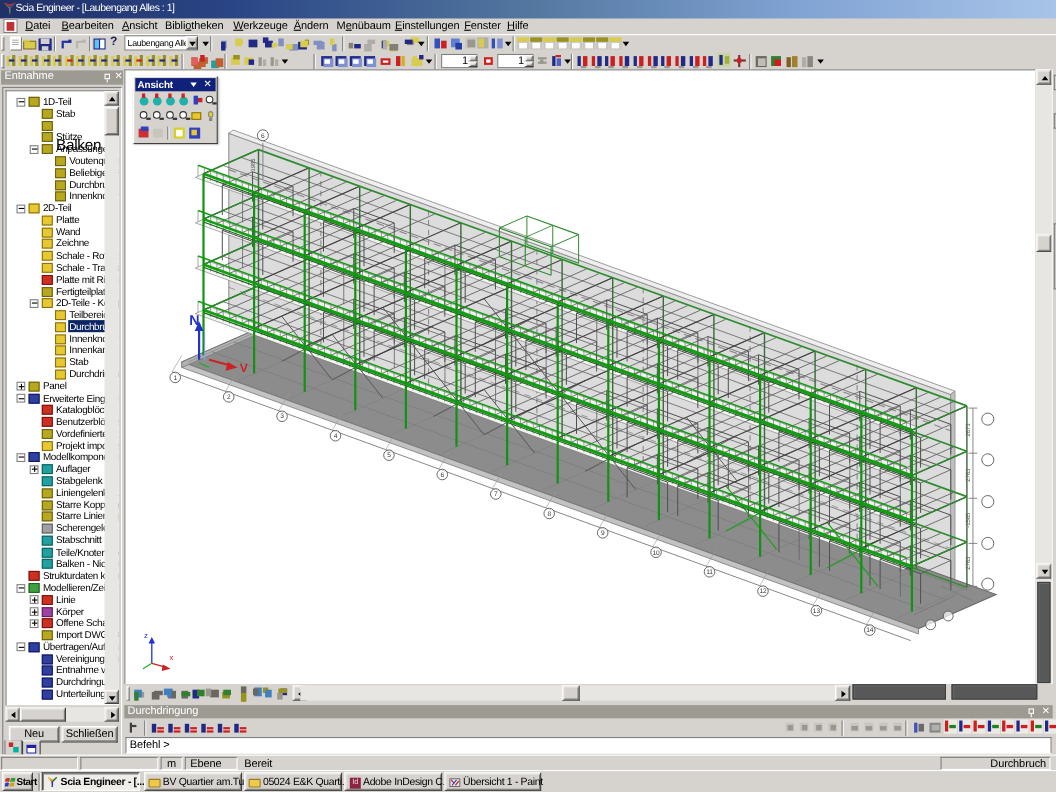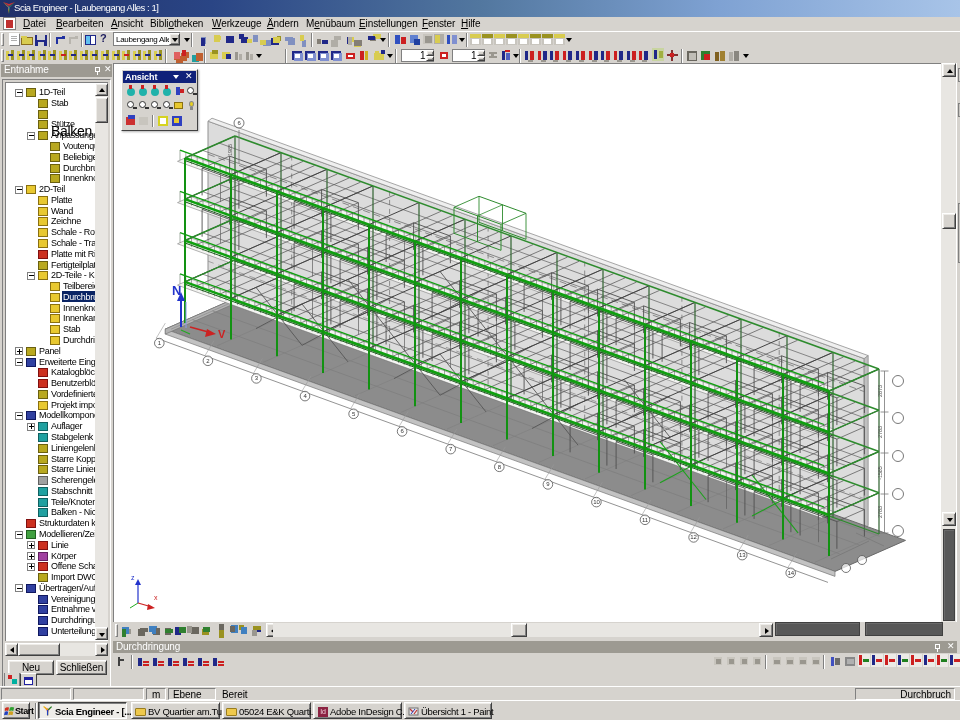--- a/index.html
+++ b/index.html
@@ -2135,20 +2135,23 @@
         <i style="left:0px;top:0px;width:12px;height:13px;background:#eceae6;"></i>
         <i style="left:1px;top:1px;width:3px;height:10px;background:#cc2020;"></i>
         <i style="left:5px;top:5px;width:6px;height:3px;background:#208020;"></i>
       </span>
 <span class="icon" style="left:836px;top:0px;width:12px;height:14px;">
         <i style="left:0px;top:0px;width:12px;height:13px;background:#eceae6;"></i>
         <i style="left:1px;top:1px;width:3px;height:10px;background:#202888;"></i>
         <i style="left:5px;top:5px;width:6px;height:3px;background:#cc2020;"></i>
       </span>
   </div>
+  <div class="abs" style="left:1px;top:30px;width:842px;height:15px;background:#fff;border:1px solid #808080;border-bottom:1px solid #fff;">
+    <span class="abs" style="left:3px;top:1px;color:#000;">Befehl &gt;</span>
+  </div>
 </div>
 
 <div class="abs" style="left:0;top:686px;width:960px;height:14px;background:#d6d3ce;border-top:1px solid #fff;">
   <div class="abs sunk" style="left:1px;top:1px;width:70px;height:12px;"></div>
   <div class="abs sunk" style="left:73px;top:1px;width:71px;height:12px;"></div>
   <div class="abs sunk" style="left:146px;top:1px;width:20px;height:12px;text-align:center;font-size:10px;">m</div>
   <div class="abs sunk" style="left:168px;top:1px;width:48px;height:12px;font-size:10px;padding-left:4px;">Ebene X2</div>
   <div class="abs" style="left:222px;top:2px;font-size:10px;">Bereit</div>
   <div class="abs sunk" style="left:855px;top:1px;width:100px;height:12px;font-size:10px;text-align:right;padding-right:3px;">Durchbruch</div>
 </div>

